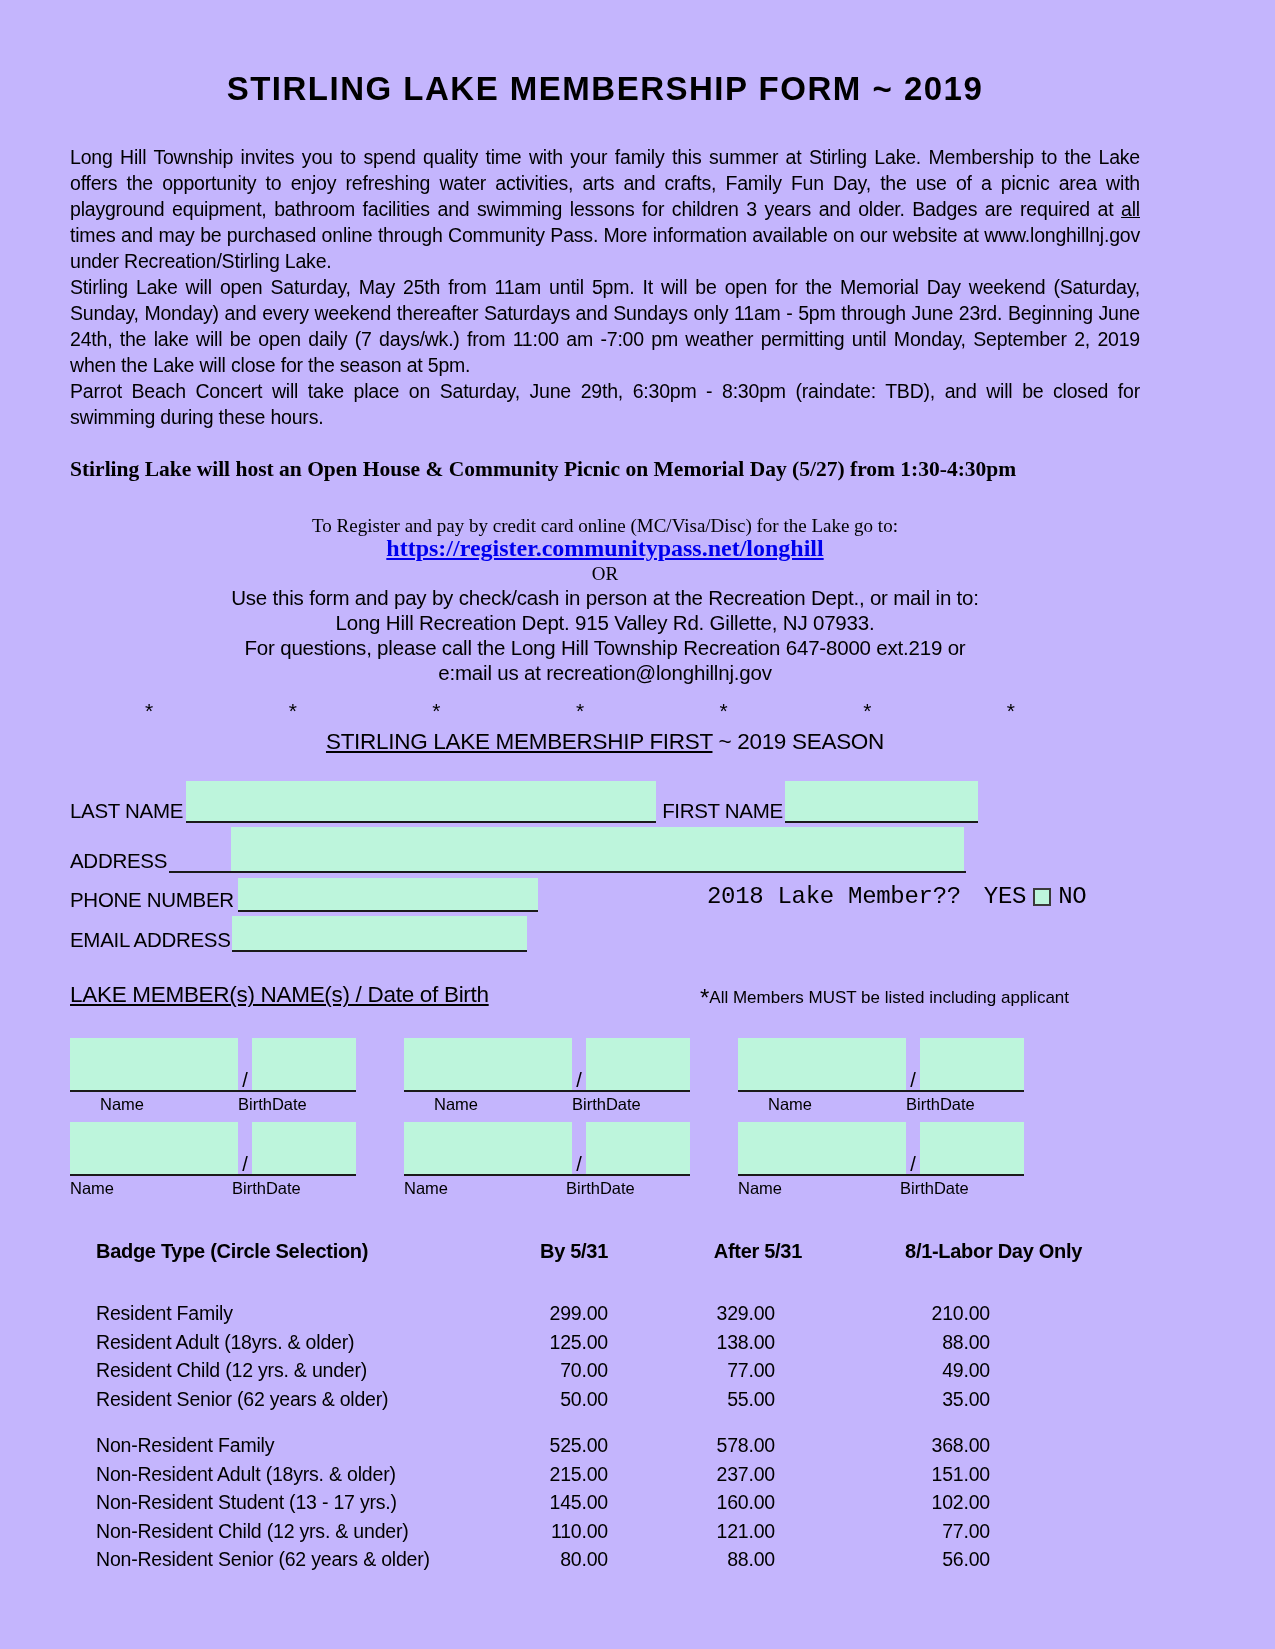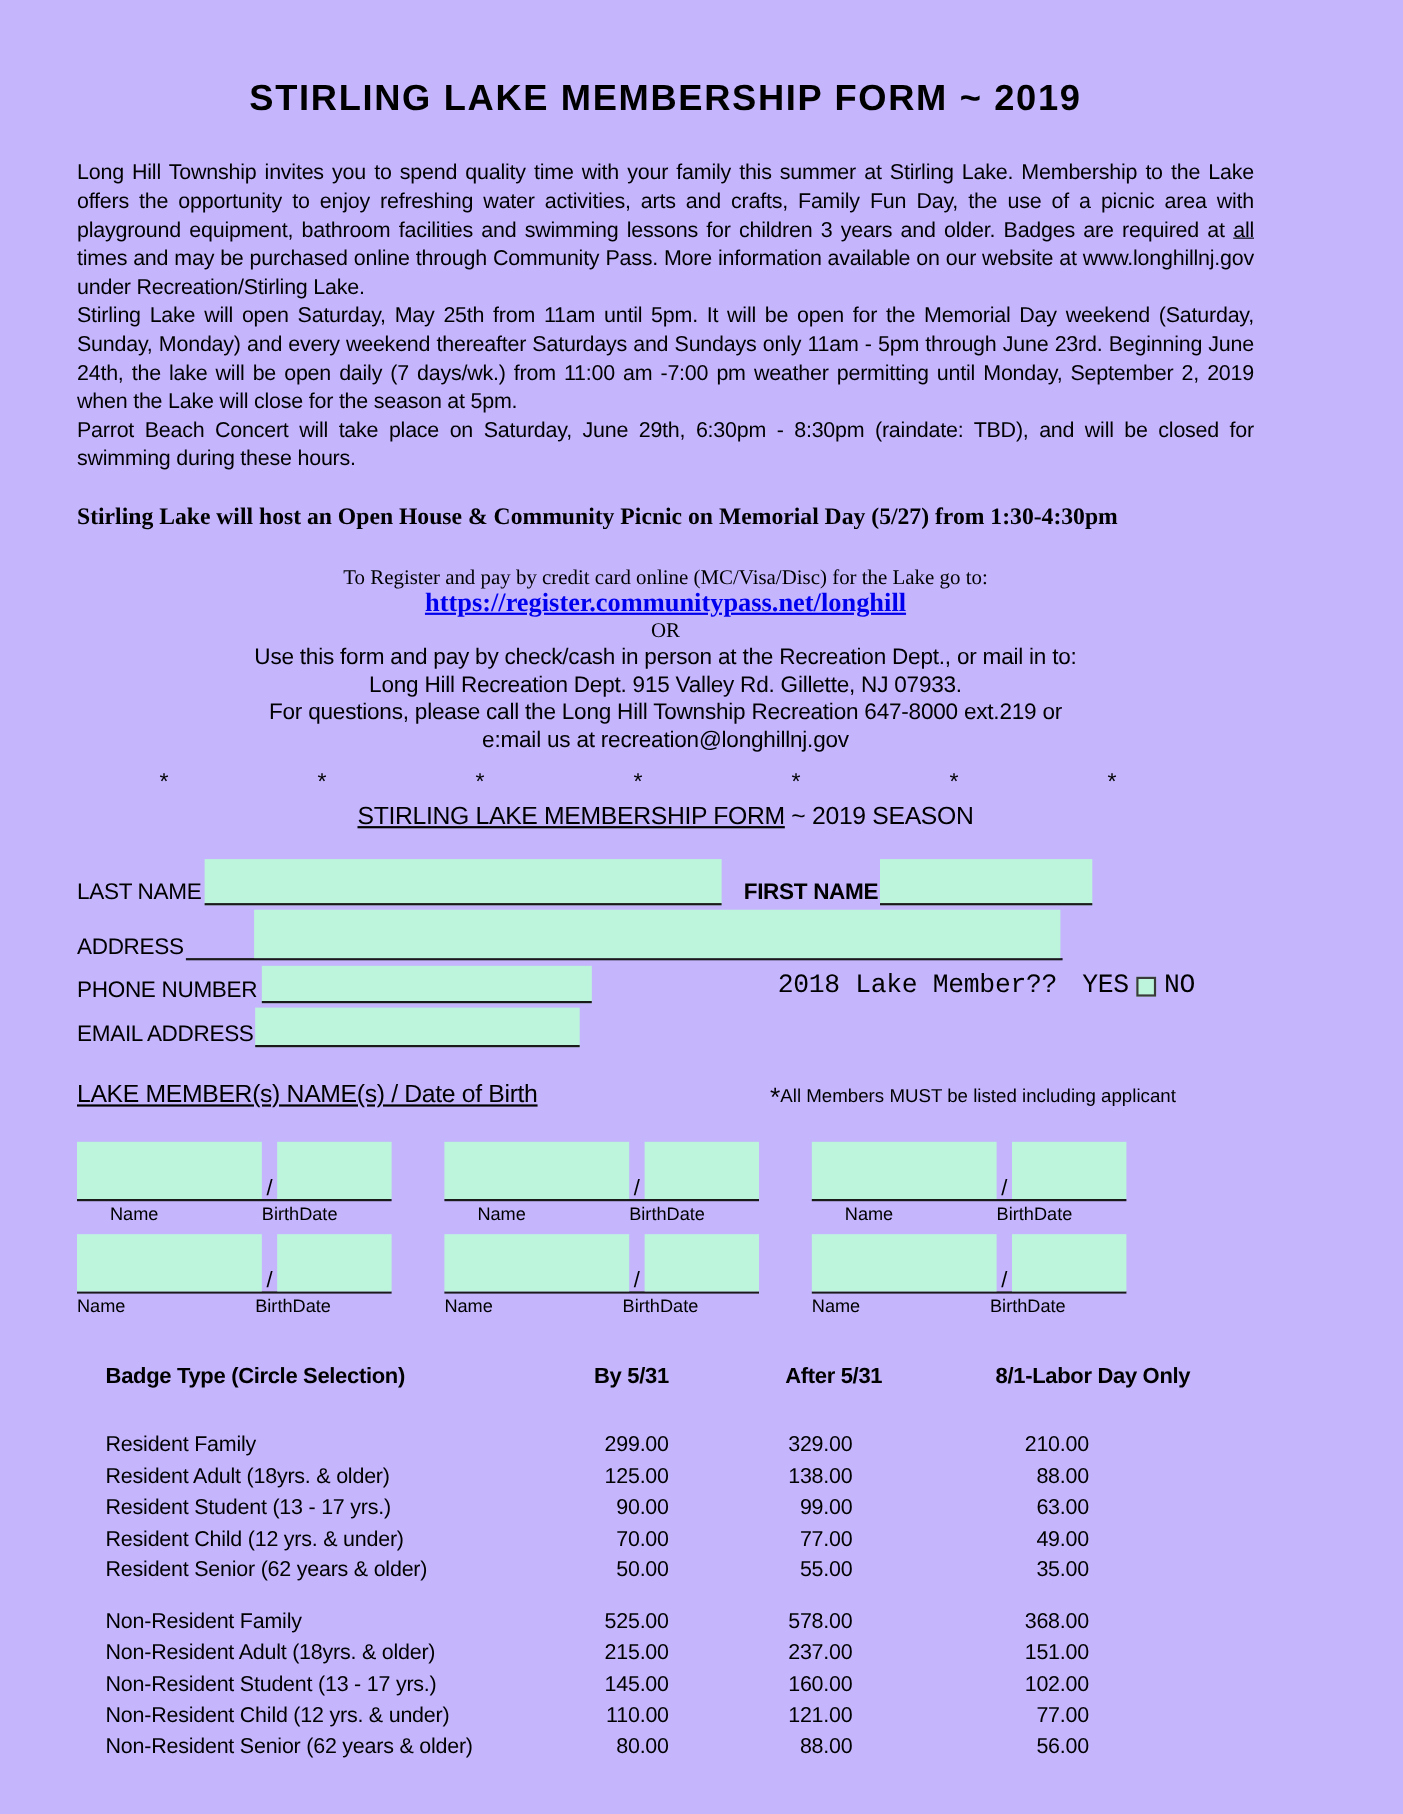--- a/index.html
+++ b/index.html
@@ -71,21 +71,21 @@
     text-align: center;
     font-size: 22.5px;
     letter-spacing: -0.3px;
   }
 
   .field-label { font-size: 20.5px; letter-spacing: -0.3px; white-space: nowrap; }
   .gfield { background: #bdf5dc; border-bottom: 2px solid #1a1a1a; }
 
   .row-lastfirst { margin-top: 24px; display: flex; align-items: flex-end; height: 44px; }
   .lastname-field  { width: 470px; height: 42px; margin-left: 3px; }
-  .firstname-label { margin-left: 20px; font-weight: bold; }
+  .firstname-label { margin-left: 6px; }
   .firstname-field { width: 193px; height: 42px; margin-left: 2px; }
 
   .row-address { margin-top: 3px; display: flex; align-items: flex-end; height: 47px; }
   .address-line {
     position: relative;
     margin-left: 2px;
     width: 797px;
     height: 46px;
     border-bottom: 2px solid #1a1a1a;
   }
@@ -194,21 +194,21 @@
     <div class="asterisk-row">
       <span>*</span>
       <span>*</span>
       <span>*</span>
       <span>*</span>
       <span>*</span>
       <span>*</span>
       <span>*</span>
     </div>
 
-    <div class="season-heading"><span class="u">STIRLING LAKE MEMBERSHIP FORM</span><span> ~ 2019 SEASON</span></div>
+    <div class="season-heading"><span class="u">STIRLING LAKE MEMBERSHIP FIRST</span><span> ~ 2019 SEASON</span></div>
 
     <div class="row-lastfirst">
       <span class="field-label">LAST NAME</span>
       <div class="gfield lastname-field"></div>
       <span class="field-label firstname-label">FIRST NAME</span>
       <div class="gfield firstname-field"></div>
     </div>
 
     <div class="row-address">
       <span class="field-label">ADDRESS</span>
@@ -326,26 +326,20 @@
             <div class="c2">329.00</div>
             <div class="c3">210.00</div>
           </div>
           <div class="bt-grid bt-row">
             <div class="c0">Resident Adult (18yrs.  &amp; older)</div>
             <div class="c1">125.00</div>
             <div class="c2">138.00</div>
             <div class="c3">88.00</div>
           </div>
           <div class="bt-grid bt-row">
-            <div class="c0">Resident Student (13 - 17 yrs.)</div>
-            <div class="c1">90.00</div>
-            <div class="c2">99.00</div>
-            <div class="c3">63.00</div>
-          </div>
-          <div class="bt-grid bt-row">
             <div class="c0">Resident Child (12 yrs. &amp; under)</div>
             <div class="c1">70.00</div>
             <div class="c2">77.00</div>
             <div class="c3">49.00</div>
           </div>
           <div class="bt-grid bt-row">
             <div class="c0">Resident Senior (62 years &amp; older)</div>
             <div class="c1">50.00</div>
             <div class="c2">55.00</div>
             <div class="c3">35.00</div>

